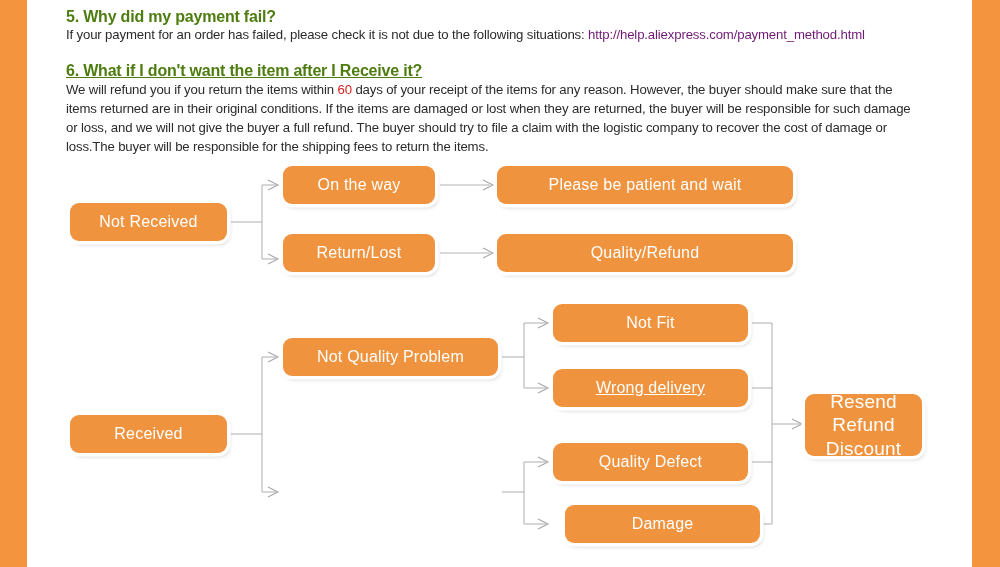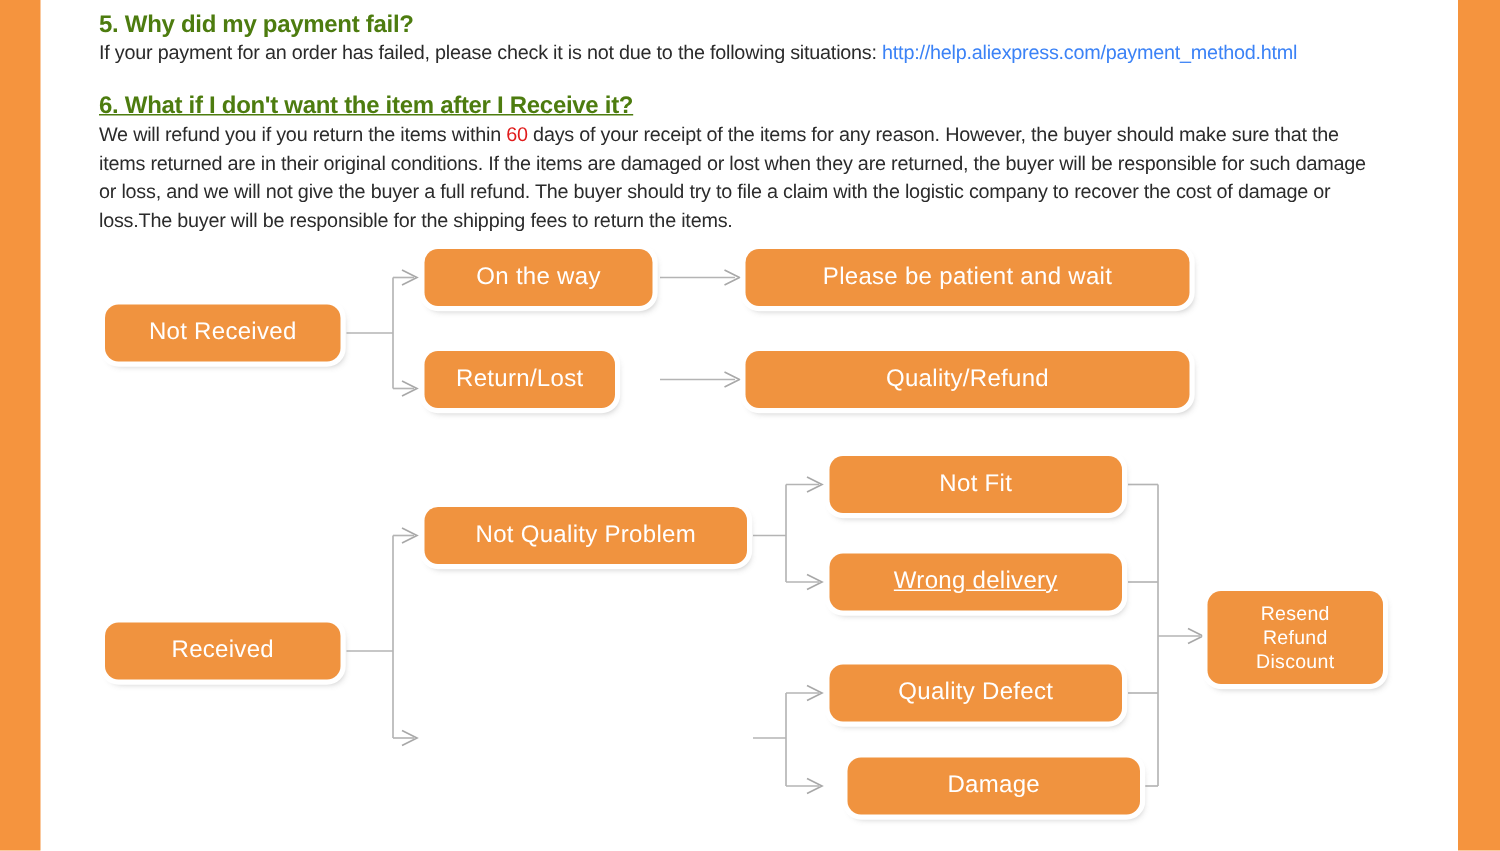--- a/index.html
+++ b/index.html
@@ -22,21 +22,21 @@
   .q-head {
     font-weight:bold; color:#4d7c0f; font-size:16px;
     letter-spacing:-0.2px; line-height:1.1;
     font-family:"Liberation Sans", sans-serif;
   }
   .q-body {
     color:#2b2b2b; font-size:13.2px; line-height:1.45;
     letter-spacing:-0.15px;
     font-family:"Liberation Sans", sans-serif;
   }
-  .link { color:#3b82f6; }
+  .link { color:#701a75; }
   .hl-red { color:#e01b1b; }
   #sec5-head { position:absolute; left:0; top:8px; }
   #sec5-body { position:absolute; left:0; top:25px; width:860px; }
   #sec6-head { position:absolute; left:0; top:62px;text-decoration:underline; }
   #sec6-body { position:absolute; left:0; top:80px; width:850px; }
   .node {
     position:absolute;
     background:#f0933f;
     border-radius:9px;
     box-shadow:
@@ -44,21 +44,21 @@
       2px 3px 4px rgba(120,120,120,0.45);
     color:#ffffff;
     display:flex; align-items:center; justify-content:center;
     text-align:center;
     font-size:16px;
     font-family:"Liberation Sans", sans-serif;
     letter-spacing:0.2px;
     line-height:1.15;
     pointer-events:auto;
   }
-  .node.multi { line-height:1.22; font-size:13px;justify-content:center; }
+  .node.multi { line-height:1.22; font-size:19px;justify-content:center; }
 
   svg.lines { position:absolute; left:0; top:0; width:1000px; height:567px; overflow:visible; }
   svg.lines path, svg.lines line { stroke:#b4b4b4; stroke-width:1.1; fill:none; }
   .arrowhead { stroke:#a8a8a8; stroke-width:1.1; fill:none; }
 
   .bottom-fade {
     position:absolute; left:66px; top:560px; width:640px; height:7px;
     overflow:hidden; color:#f2f2f2; font-size:11px;
     font-family:"Liberation Sans", sans-serif;
     white-space:nowrap;
@@ -97,21 +97,21 @@
     <polyline class="arrowhead" points="483,180 493,185 483,190"></polyline>
 
     <path d="M440,253 L490,253"></path>
     <polyline class="arrowhead" points="483,248 493,253 483,258"></polyline>
   </svg>
 
   <div class="node" style="left:70px; top:203px; width:157px; height:38px;">Not Received</div>
 
   <div class="node" style="left:283px; top:166px; width:152px; height:38px;">On the way</div>
 
-  <div class="node" style="left:283px; top:234px; width:127px; height:38px;">Return/Lost</div>
+  <div class="node" style="left:283px; top:234px; width:152px; height:38px;">Return/Lost</div>
 
   <div class="node" style="left:497px; top:166px; width:296px; height:38px;">Please be patient and wait</div>
 
   <div class="node" style="left:497px; top:234px; width:296px; height:38px;">Quality/Refund</div>
 
   <svg class="lines">
 
     <path d="M231,434 L262,434"></path>
     <path d="M262,357 L262,492"></path>
     <path d="M262,357 L276,357"></path>

